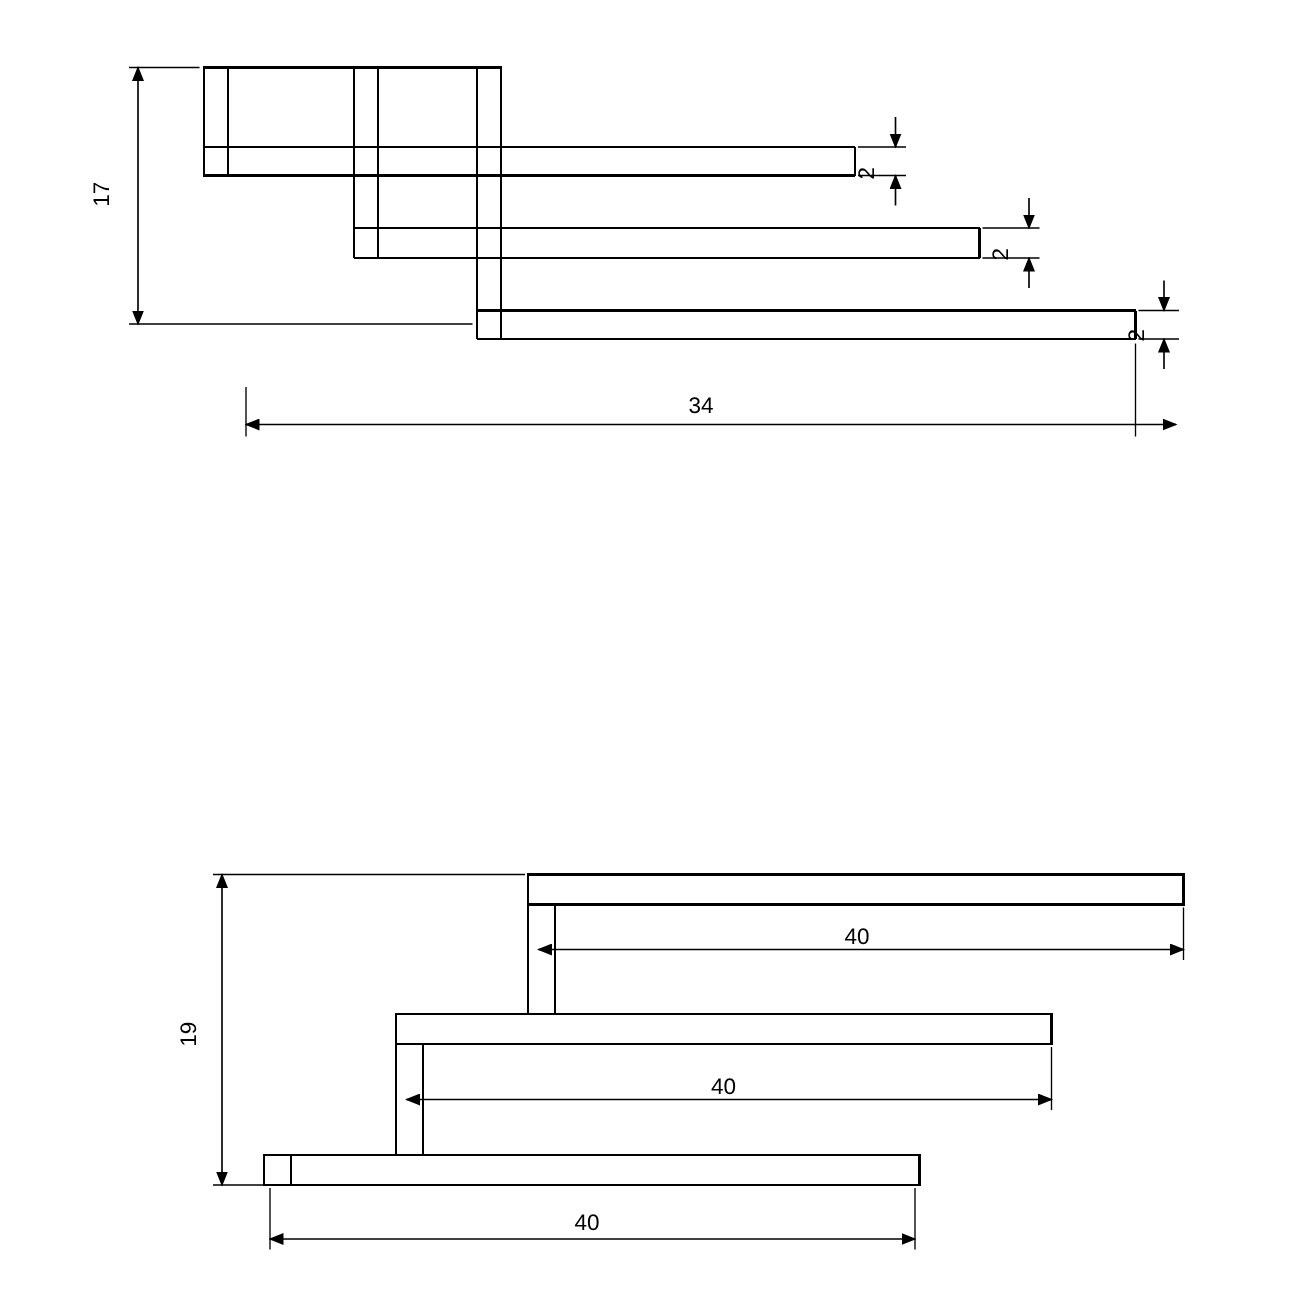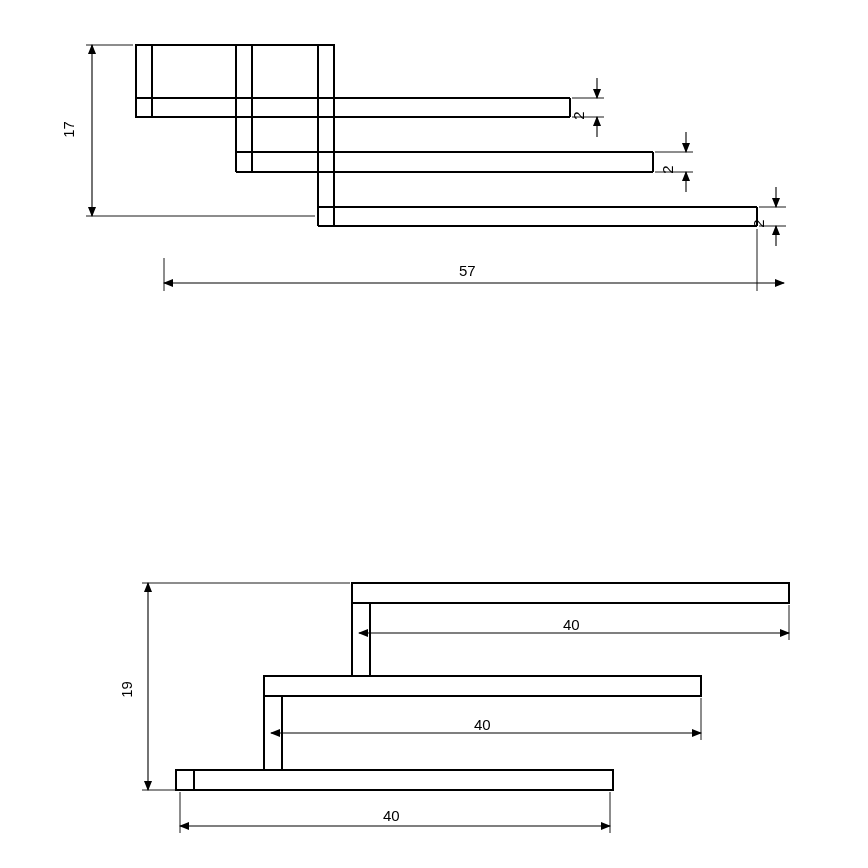--- a/index.html
+++ b/index.html
@@ -144,21 +144,21 @@
   </svg>
 
   <div class="dim-label vert" style="left: 60px; top: 122px; transform: rotate(-90deg);">17</div>
 
   <div class="dim-label vert" style="left: 574px; top: 108px; transform: rotate(-90deg);">2</div>
 
   <div class="dim-label vert" style="left: 663px; top: 162px; transform: rotate(-90deg);">2</div>
 
   <div class="dim-label vert" style="left: 754px; top: 216px; transform: rotate(-90deg);">2</div>
 
-  <div class="dim-label" style="left: 459px; top: 263px;">57</div>
+  <div class="dim-label" style="left: 459px; top: 263px;">34</div>
 
   <div class="dim-label vert" style="left: 118px; top: 682px; transform: rotate(-90deg);">19</div>
 
   <div class="dim-label" style="left: 563px; top: 617px;">40</div>
 
   <div class="dim-label" style="left: 474px; top: 717px;">40</div>
 
   <div class="dim-label" style="left: 383px; top: 808px;">40</div>
 
 </div>

